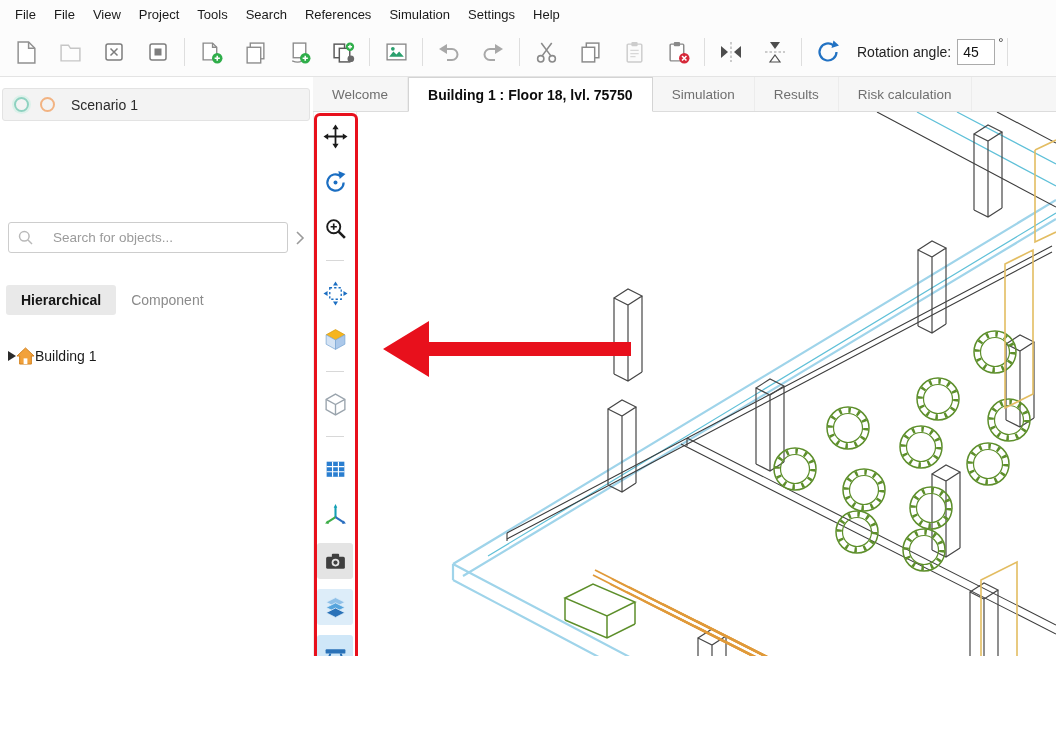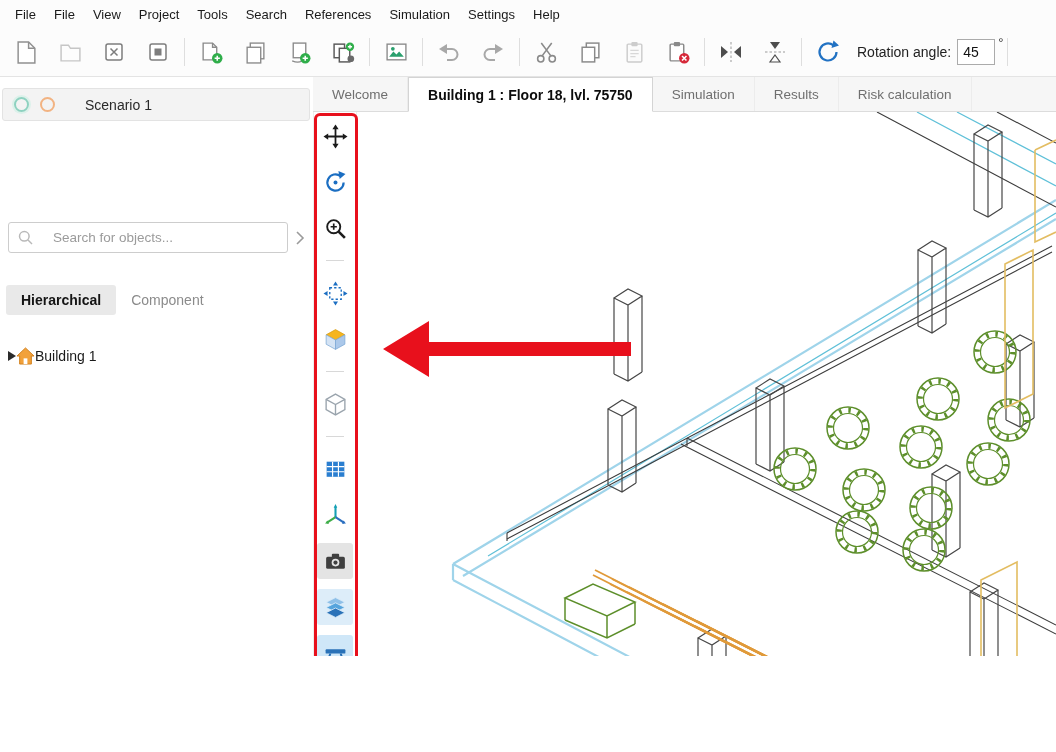--- a/index.html
+++ b/index.html
@@ -21,21 +21,21 @@
   .rot-input{width:38px;height:26px;border:1px solid #ababab;font-size:14px;font-family:inherit;padding:0 5px;color:#111;background:#fff}
   .deg{font-size:13px;color:#333;margin-left:3px;align-self:flex-start;margin-top:7px}
 
   
   .left-panel{position:absolute;top:77px;left:0;width:313px;bottom:0;background:#fff}
   .scenario-bar{position:absolute;top:11px;left:2px;right:3px;height:33px;background:#f3f3f3;
                 border:1px solid #e3e3e3;border-radius:3px;display:flex;align-items:center;padding-left:11px;gap:11px}
   .ring{width:15px;height:15px;border-radius:50%;display:inline-block;flex:0 0 auto}
   .ring-teal{border:2px solid #8ed2c0;box-shadow:0 0 0 2px #dcf1ea}
   .ring-orange{border:2px solid #f2b382}
-  .scenario-label{font-size:14px;color:#2a2a2a;margin-left:19px}
+  .scenario-label{font-size:14px;color:#2a2a2a;margin-left:5px}
   .search-row{position:absolute;top:145px;left:8px;right:8px;height:31px;display:flex;align-items:center}
   .search-box{flex:1;height:31px;border:1px solid #cdcdcd;border-radius:3px;display:flex;align-items:center;
               padding:0 9px;gap:20px;background:#fff}
   .search-box input{border:none;outline:none;flex:1;font-size:13.5px;font-family:inherit;color:#333;min-width:0}
   .search-box input::placeholder{color:#9b9b9b}
   .search-chevron{margin-left:7px;display:flex;align-items:center}
   .panel-tabs{position:absolute;top:208px;left:6px;display:flex;align-items:center;}
   .ptab{font-size:14px;padding:7px 15px;border-radius:3px;color:#8b8b8b;cursor:default}
   .ptab.active{background:#e9e9e9;color:#141414;font-weight:bold}
   .tree-item{position:absolute;top:270px;left:8px;display:flex;align-items:center;gap:0}

